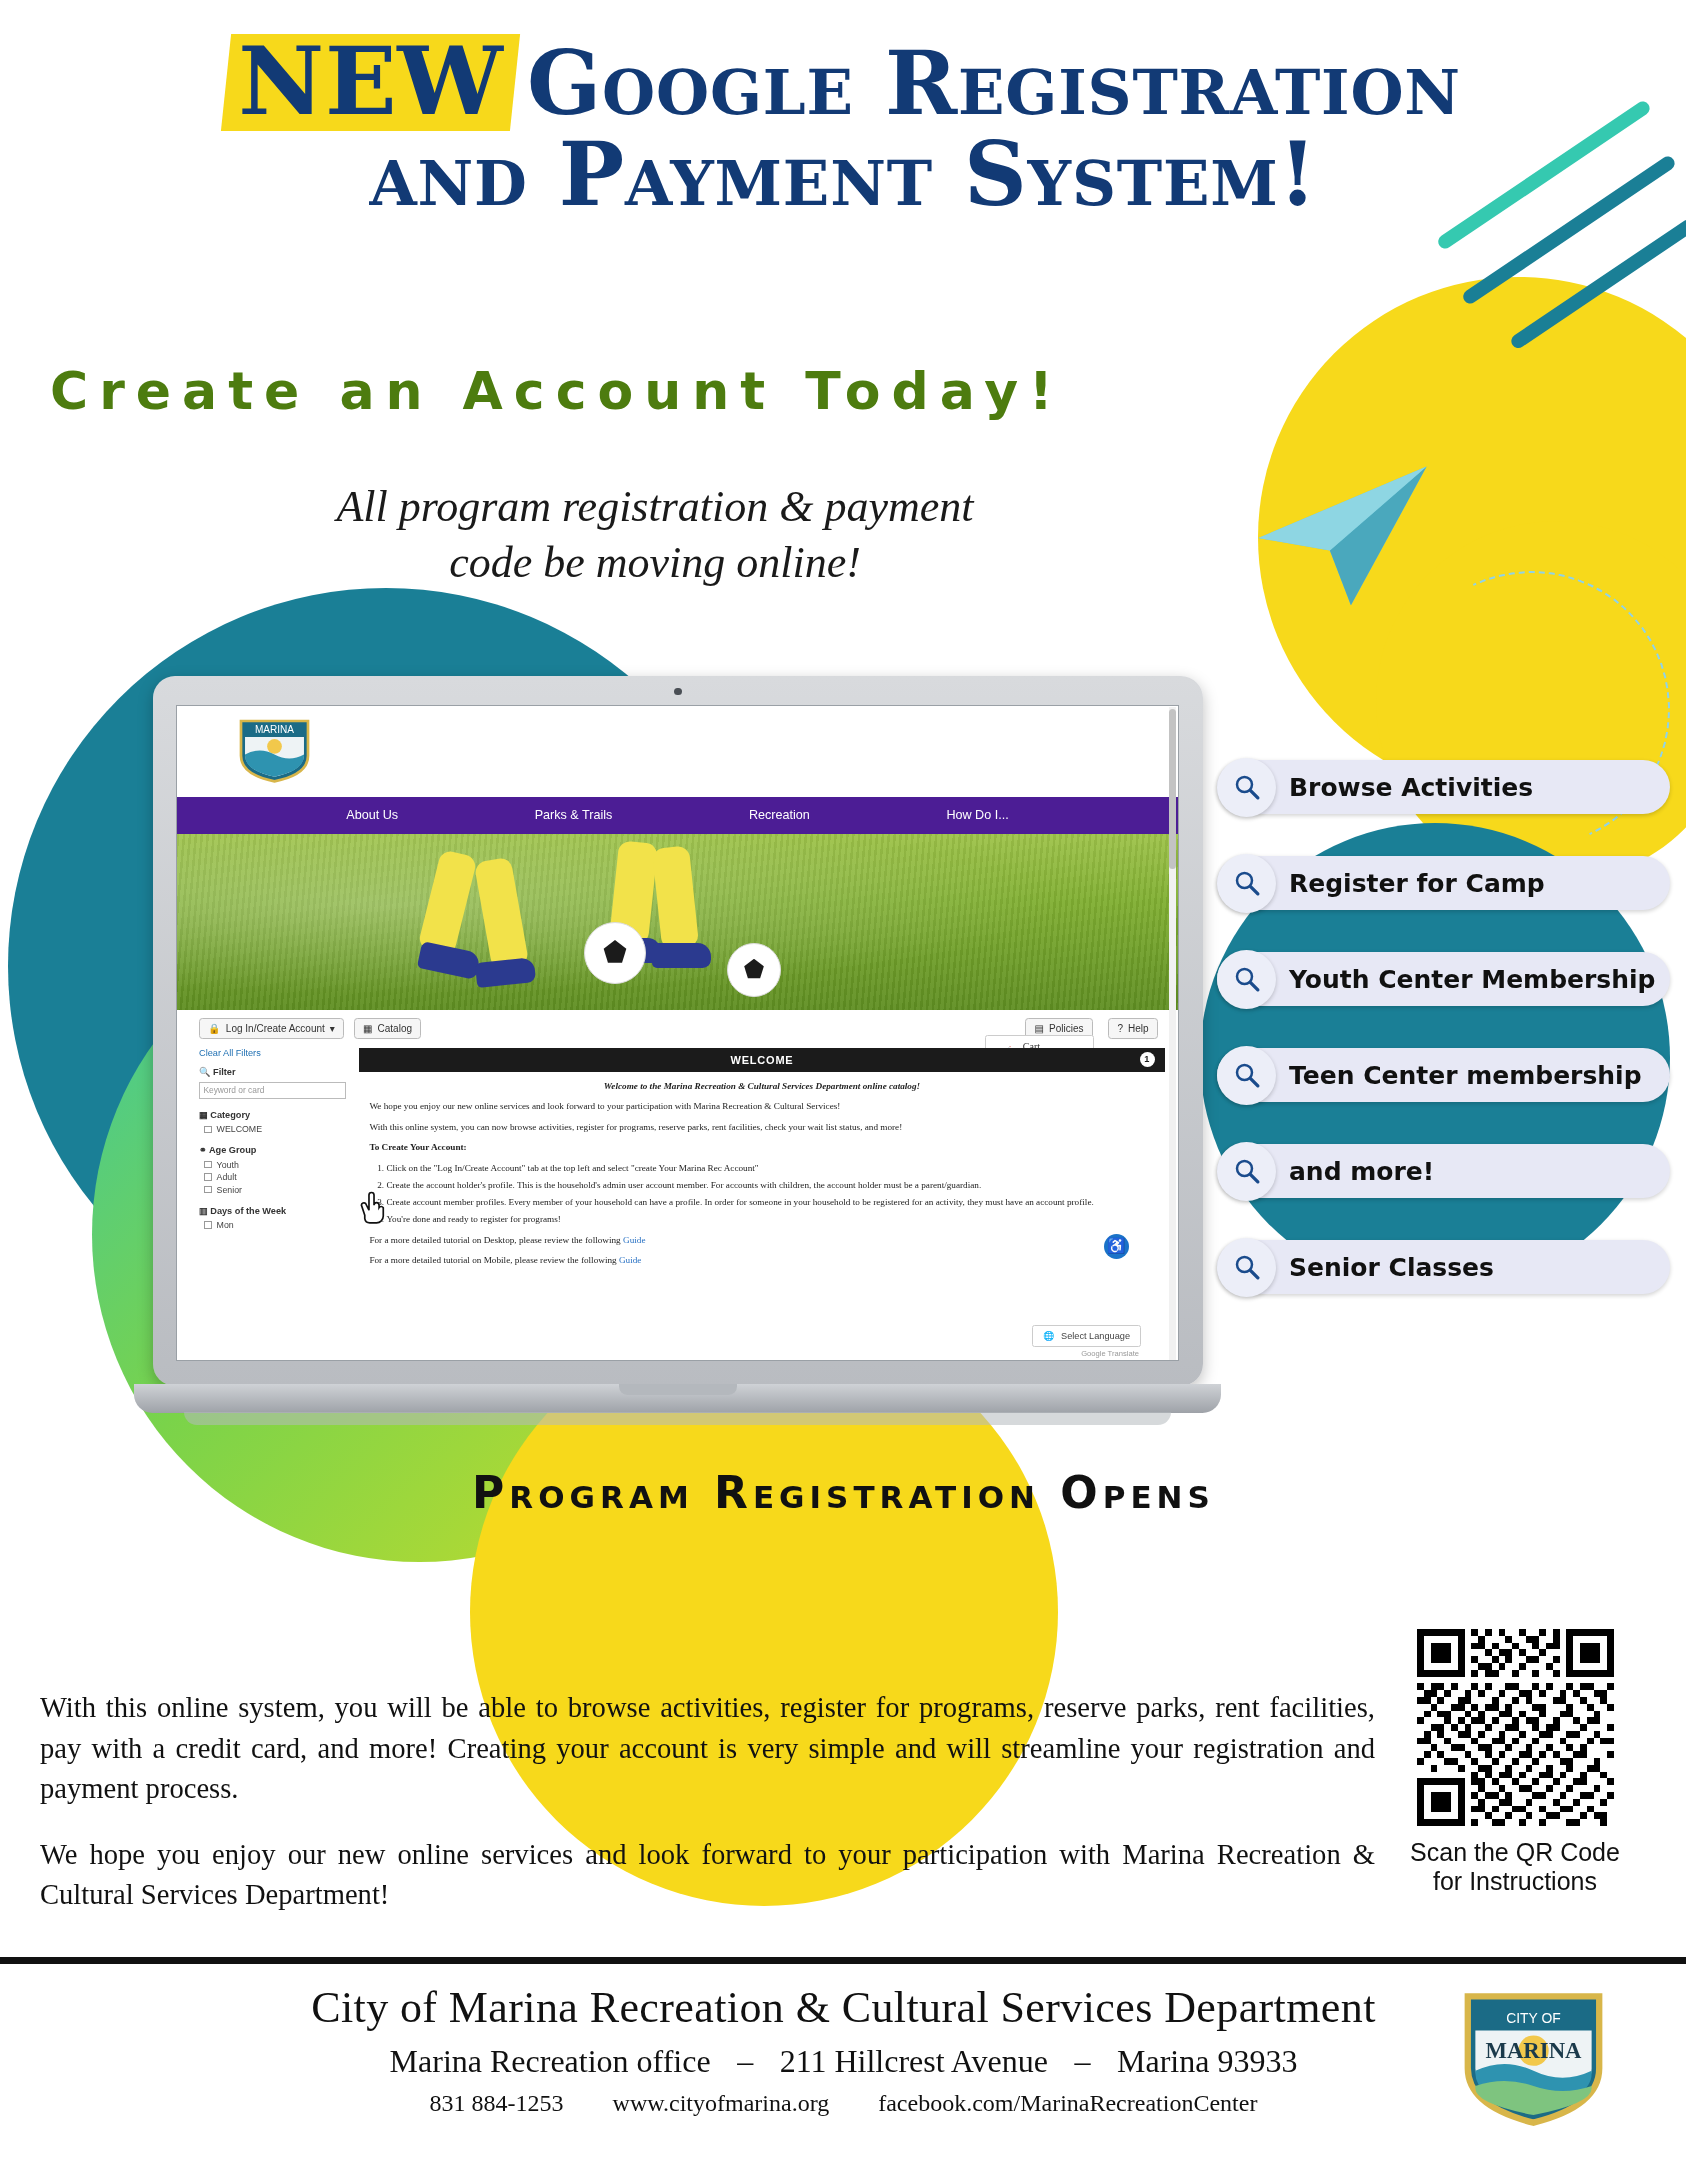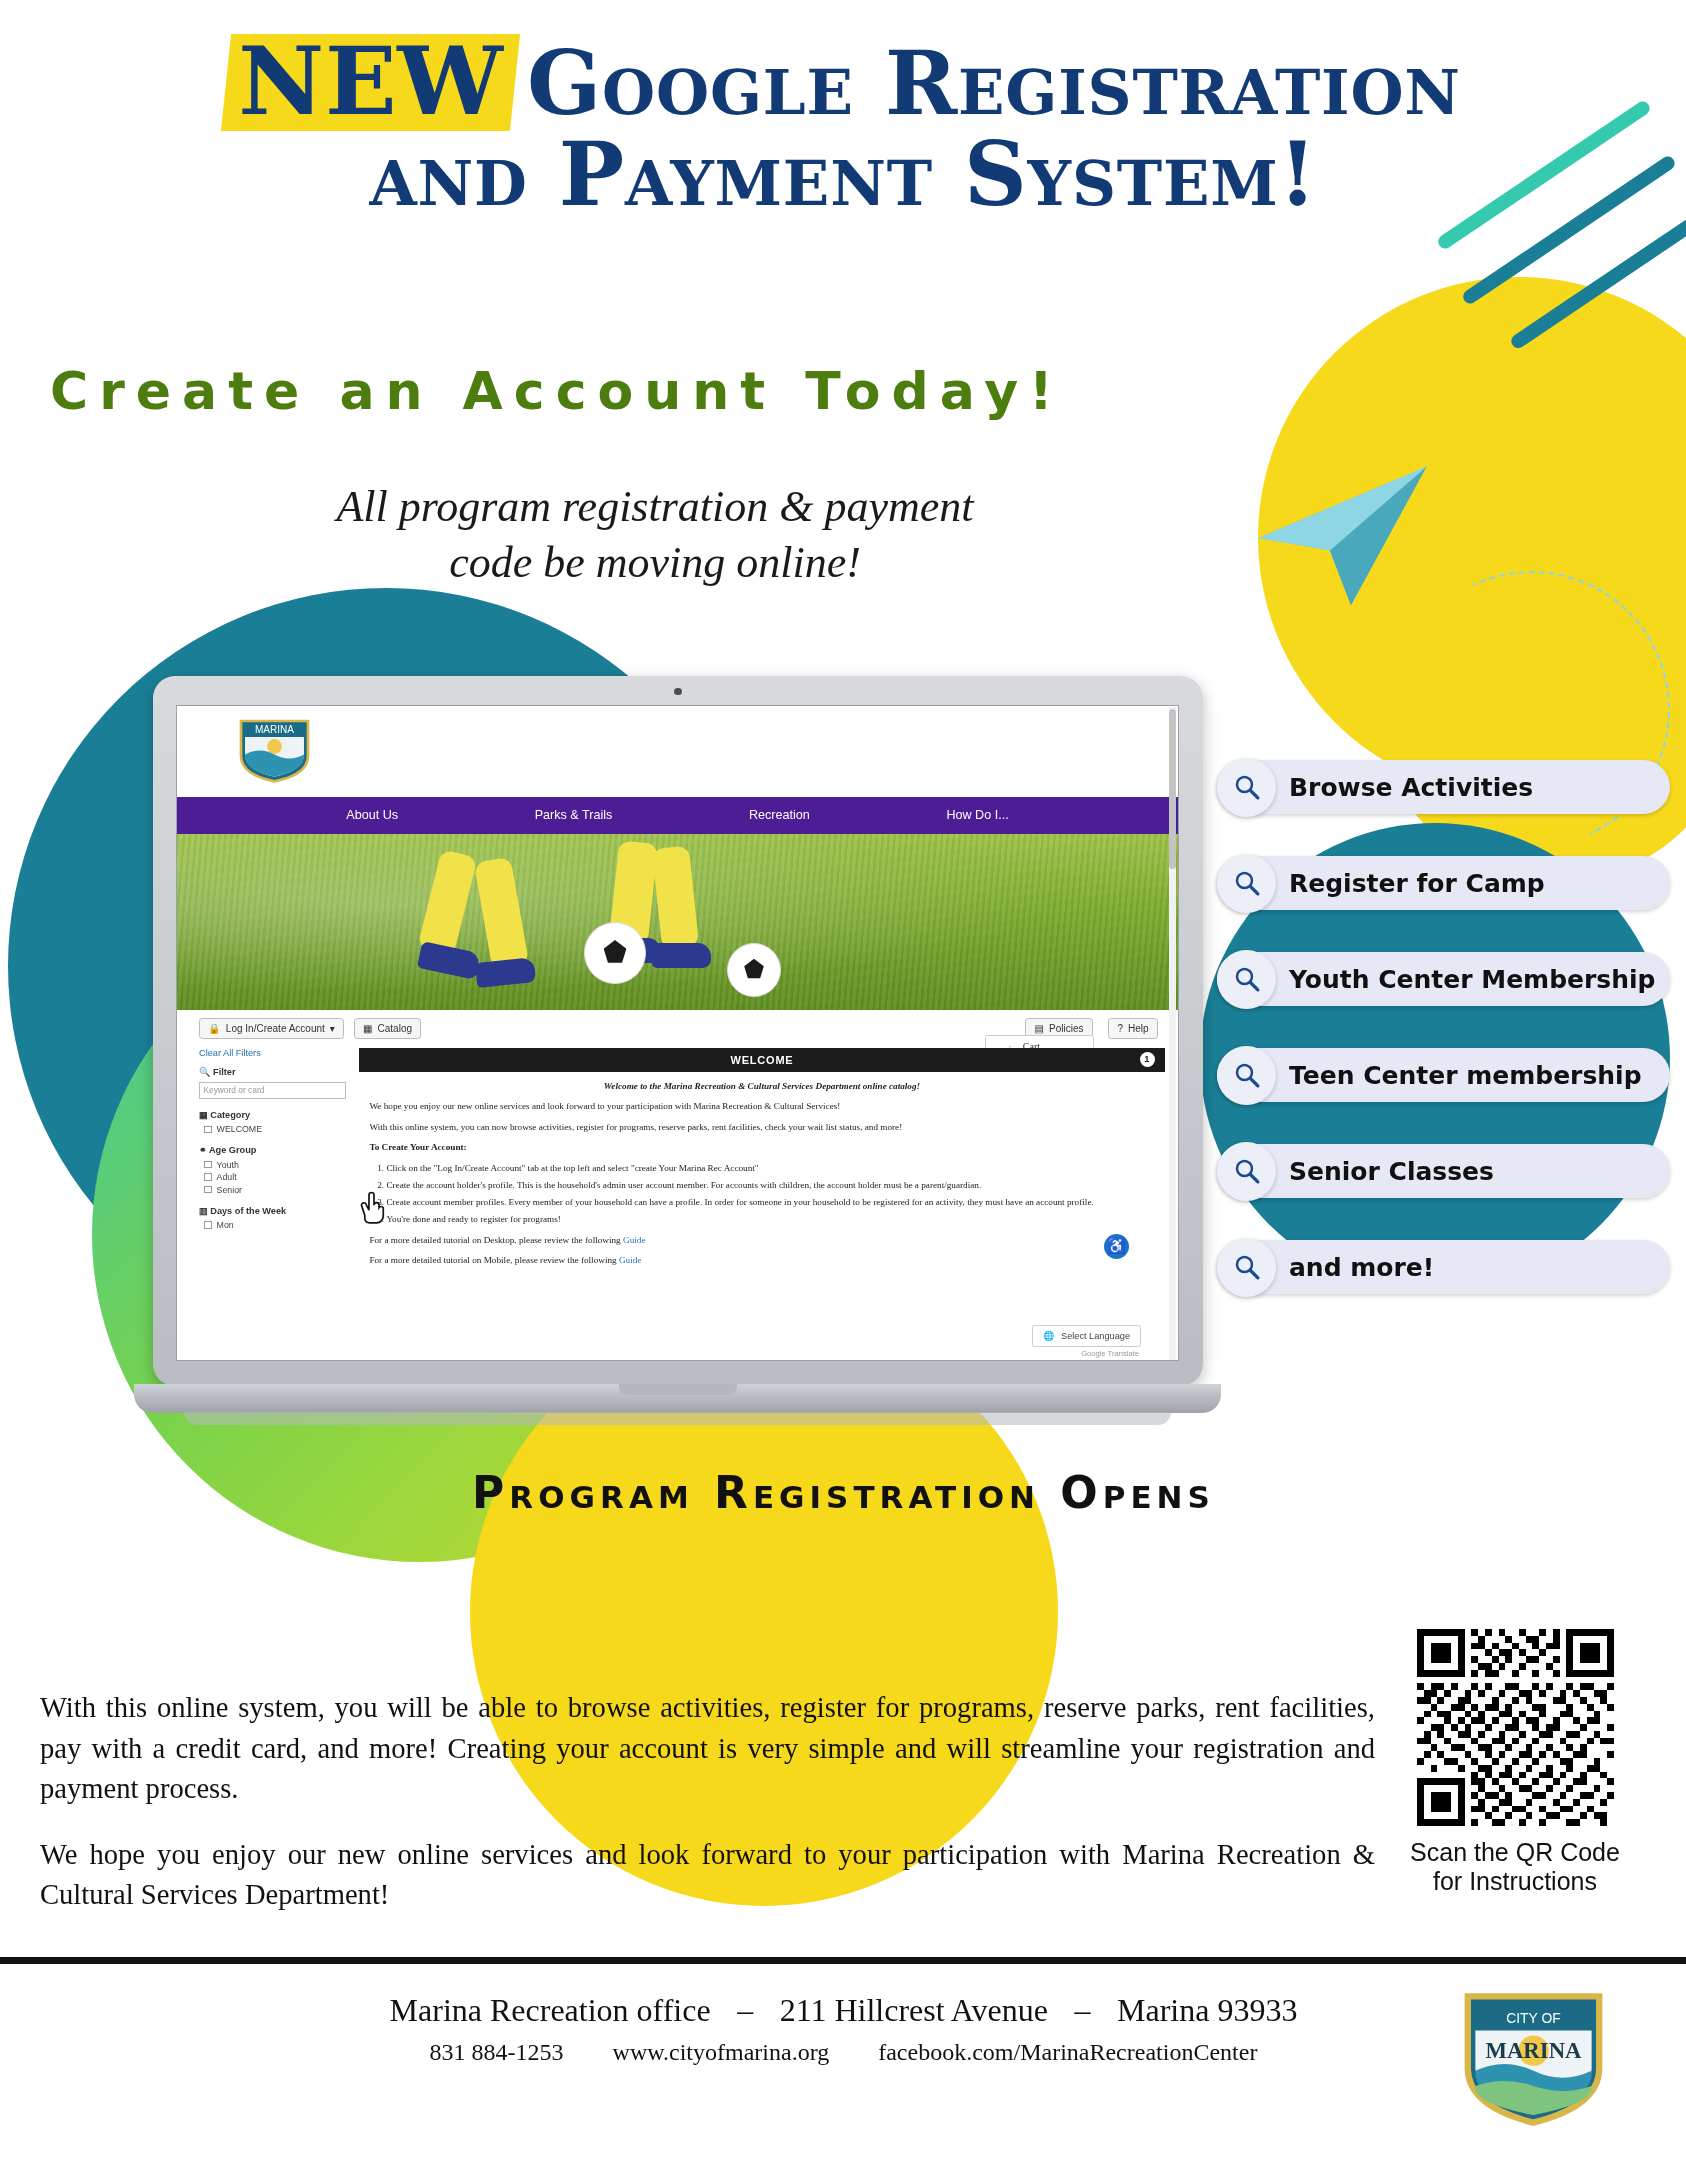--- a/index.html
+++ b/index.html
@@ -500,30 +500,30 @@
     </span>
     <span class="lbl">Teen Center membership</span>
   </div>
   <div class="feature-pill">
     <span class="mag">
       <svg width="30" height="30" viewBox="0 0 36 36">
           <circle cx="15" cy="15" r="9" fill="none" stroke="#1a4b8c" stroke-width="3"></circle>
           <line x1="22" y1="22" x2="31" y2="31" stroke="#1a4b8c" stroke-width="4" stroke-linecap="round"></line>
         </svg>
     </span>
-    <span class="lbl">Senior Classes</span>
+    <span class="lbl">and more!</span>
   </div>
   <div class="feature-pill">
     <span class="mag">
       <svg width="30" height="30" viewBox="0 0 36 36">
           <circle cx="15" cy="15" r="9" fill="none" stroke="#1a4b8c" stroke-width="3"></circle>
           <line x1="22" y1="22" x2="31" y2="31" stroke="#1a4b8c" stroke-width="4" stroke-linecap="round"></line>
         </svg>
     </span>
-    <span class="lbl">and more!</span>
+    <span class="lbl">Senior Classes</span>
   </div>
 </div>
 
 <div class="reg-banner">
   <div class="r1">Program Registration Opens</div>
 </div>
 
 <div class="body-text">
   <p>With this online system, you will be able to browse activities, register for programs, reserve parks, rent facilities, pay with a credit card, and more!  Creating your account is very simple and will streamline your registration and payment process.</p>
   <p>We hope you enjoy our new online services and look forward to your participation with Marina Recreation &amp; Cultural Services Department!</p>
@@ -755,20 +755,21 @@
     </g>
   </svg>
   <div class="qr-caption">
     <div>Scan the QR Code</div>
     <div>for Instructions</div>
   </div>
 </div>
 
 <div class="footer-rule"></div>
 <div class="footer">
+  <div class="f1">City of Marina  Recreation &amp; Cultural Services Department</div>
   <div class="f2">
     <span>Marina Recreation office</span>
     <span class="sep">–</span>
     <span>211 Hillcrest Avenue</span>
     <span class="sep">–</span>
     <span>Marina 93933</span>
   </div>
   <div class="f3">
     <span>831 884-1253</span>
     <span class="sep"></span>

